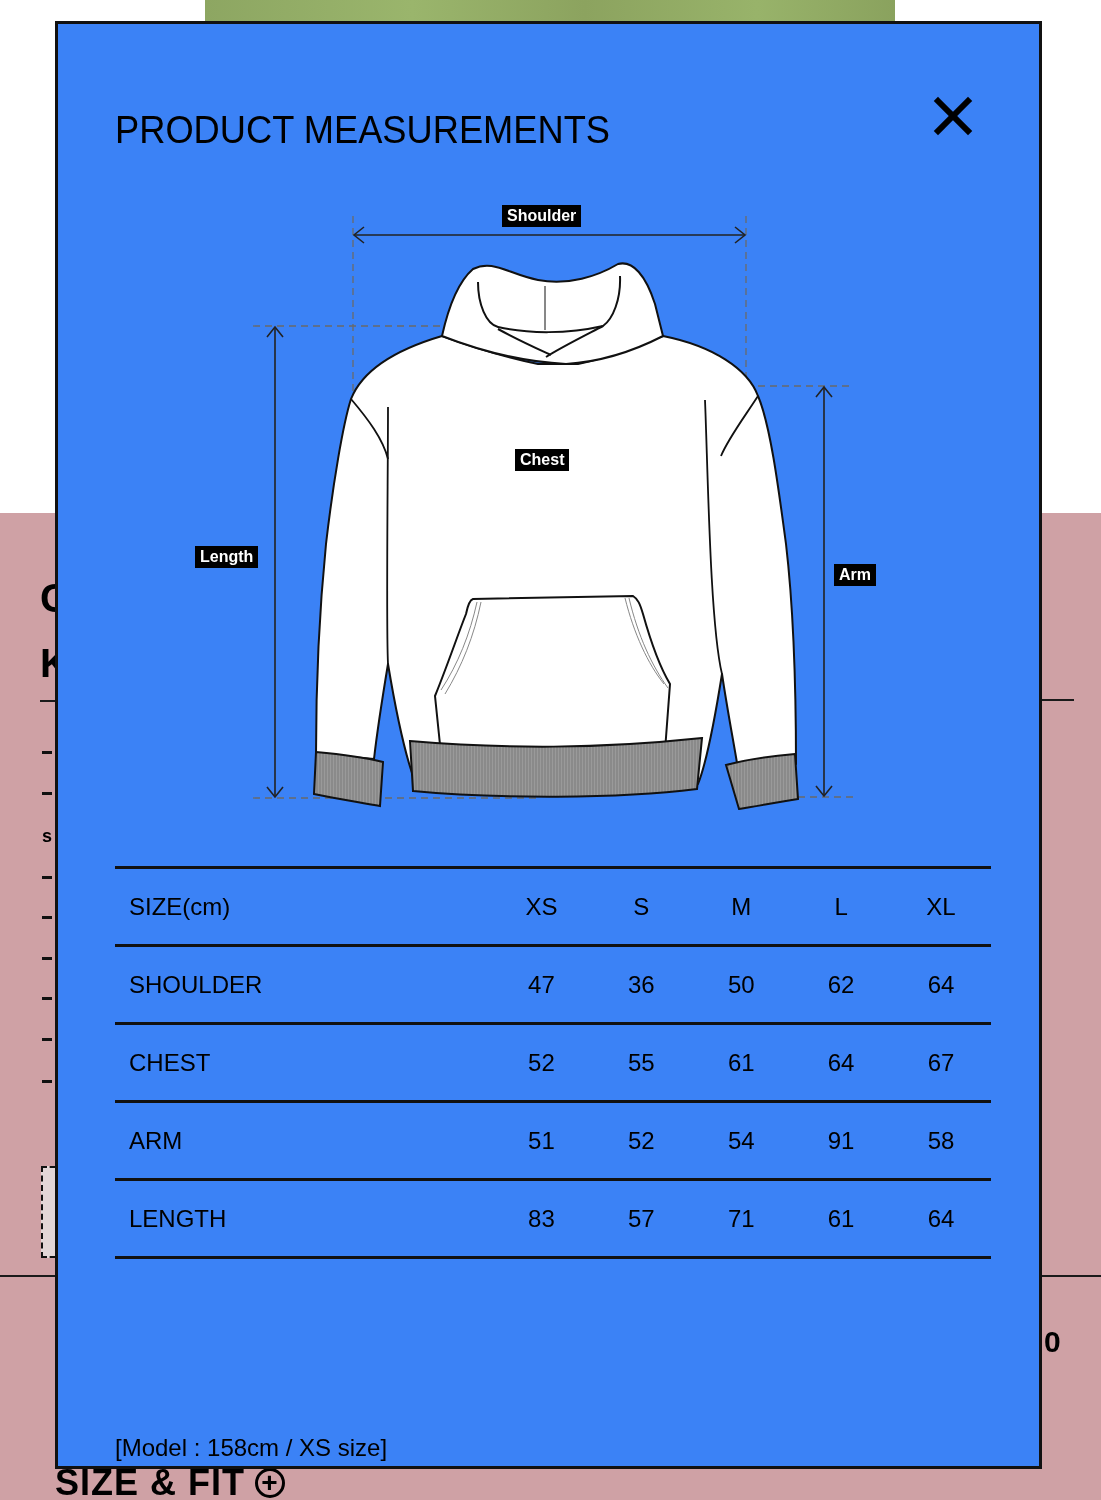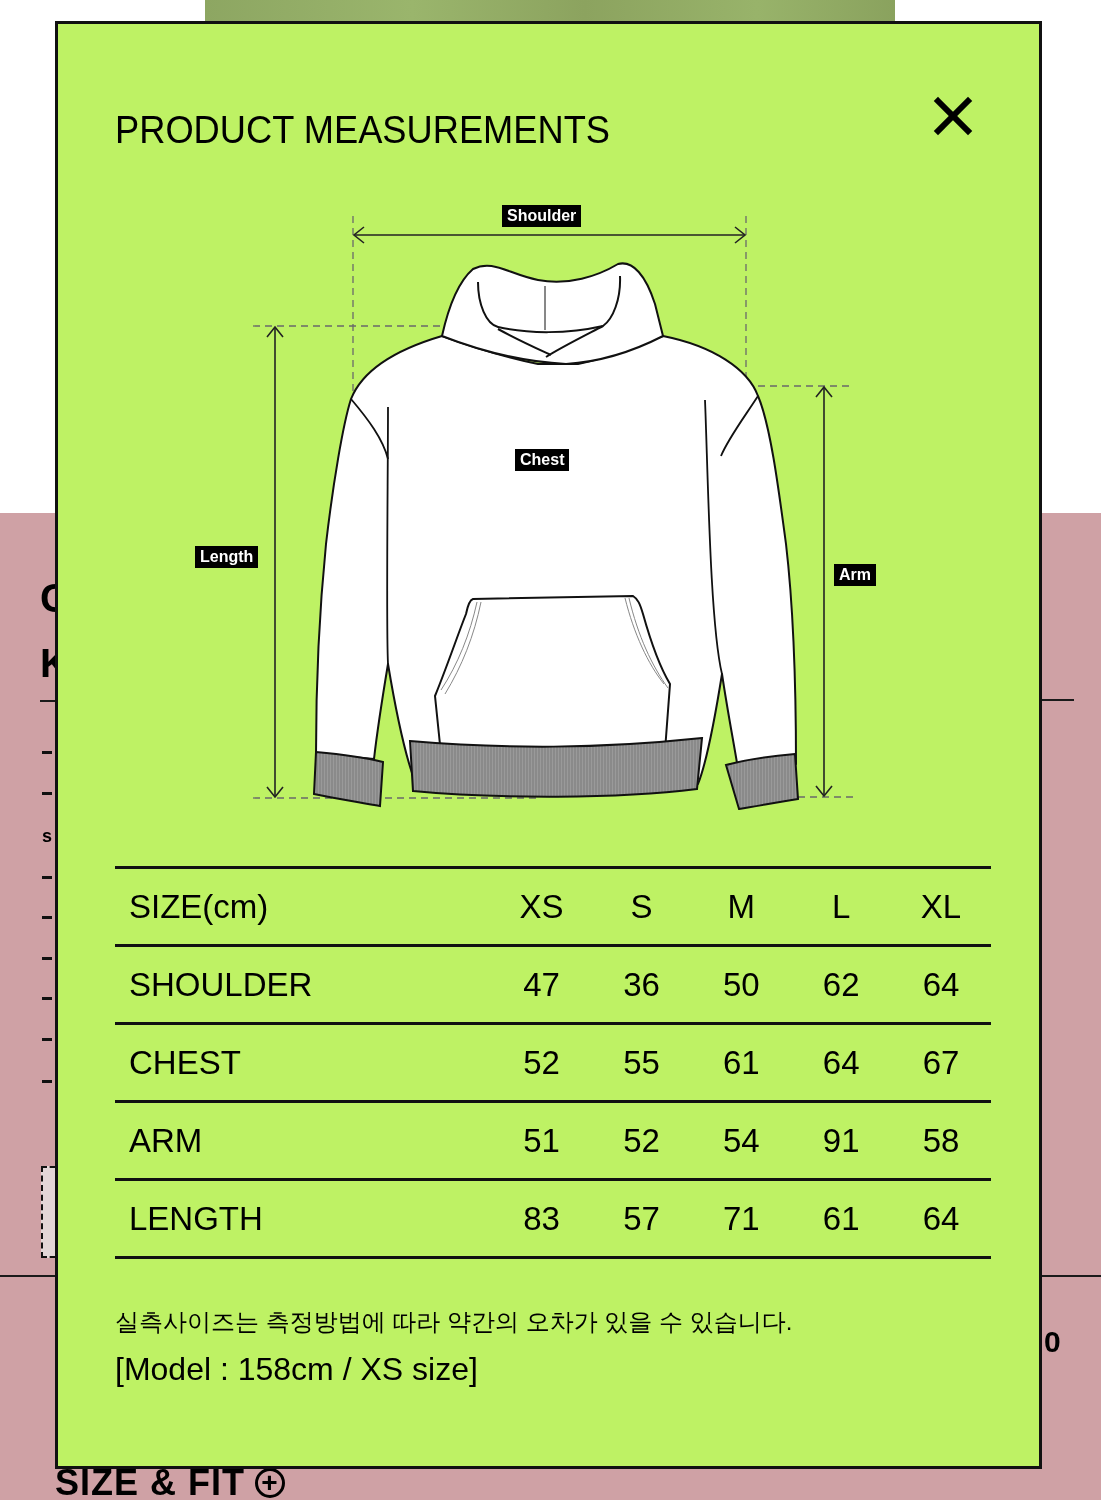--- a/index.html
+++ b/index.html
@@ -39,21 +39,21 @@
     }
     .bg-sizefit .plus {
       width:30px; height:30px; border:3px solid #000; border-radius:50%;
       display:flex; align-items:center; justify-content:center;
       font-size:28px; line-height:28px; font-weight:bold; box-sizing:border-box;
     }
 
     
     .modal {
       position:absolute; left:55px; top:21px; width:987px; height:1448px;
-      background:#bef264; border:3px solid #111; box-sizing:border-box;
+      background:#3b82f6; border:3px solid #111; box-sizing:border-box;
     }
     .modal-title {
       position:absolute; left:57px; top:84px;
       font-size:39px; font-weight:normal; letter-spacing:0px;
       transform:scaleX(0.93); transform-origin:left;
     }
     .close-btn {
       position:absolute; left:873px; top:70px; width:44px; height:44px;
       cursor:pointer;
     }
@@ -64,31 +64,31 @@
       position:absolute; background:#000; color:#fff; font-weight:bold;
       font-size:16px; line-height:22px; padding:0 5px;
     }
     
     .size-table {
       position:absolute; left:57px; top:842px; width:876px;
       border-collapse:collapse;
     }
     .size-table tr { height:78px; }
     .size-table th, .size-table td {
-      font-size:33px; font-weight:normal; text-align:center;
+      font-size:24px; font-weight:normal; text-align:center;
       border-bottom:3px solid #111; padding:0;
     }
     .size-table thead tr { border-top:3px solid #111; }
     .size-table .row-label { text-align:left; padding-left:14px; width:366px; }
     .size-table .col { width:101px; }
     .note {
       position:absolute; left:57px; top:1284px; font-size:24px; line-height:28px;
     }
     .model {
-      position:absolute; left:57px; top:1331px; font-size:32px; line-height:28px;
+      position:absolute; left:57px; top:1410px; font-size:24px; line-height:28px;
     }
   </style>
 </head>
 <body>
 
 <div class="bg-photo"></div>
 <div class="bg-pink"></div>
 
 <div class="bg-title-char" style="left:40px; top:578px;">C</div>
 <div class="bg-title-char" style="left:40px; top:643px;">K</div>
@@ -242,15 +242,14 @@
         <td class="row-label">LENGTH</td>
         <td>83</td>
         <td>57</td>
         <td>71</td>
         <td>61</td>
         <td>64</td>
       </tr>
     </tbody>
   </table>
 
-  <div class="note">실측사이즈는 측정방법에 따라 약간의 오차가 있을 수 있습니다.</div>
   <div class="model">[Model : 158cm / XS size]</div>
 </div>
 
 </body></html>

